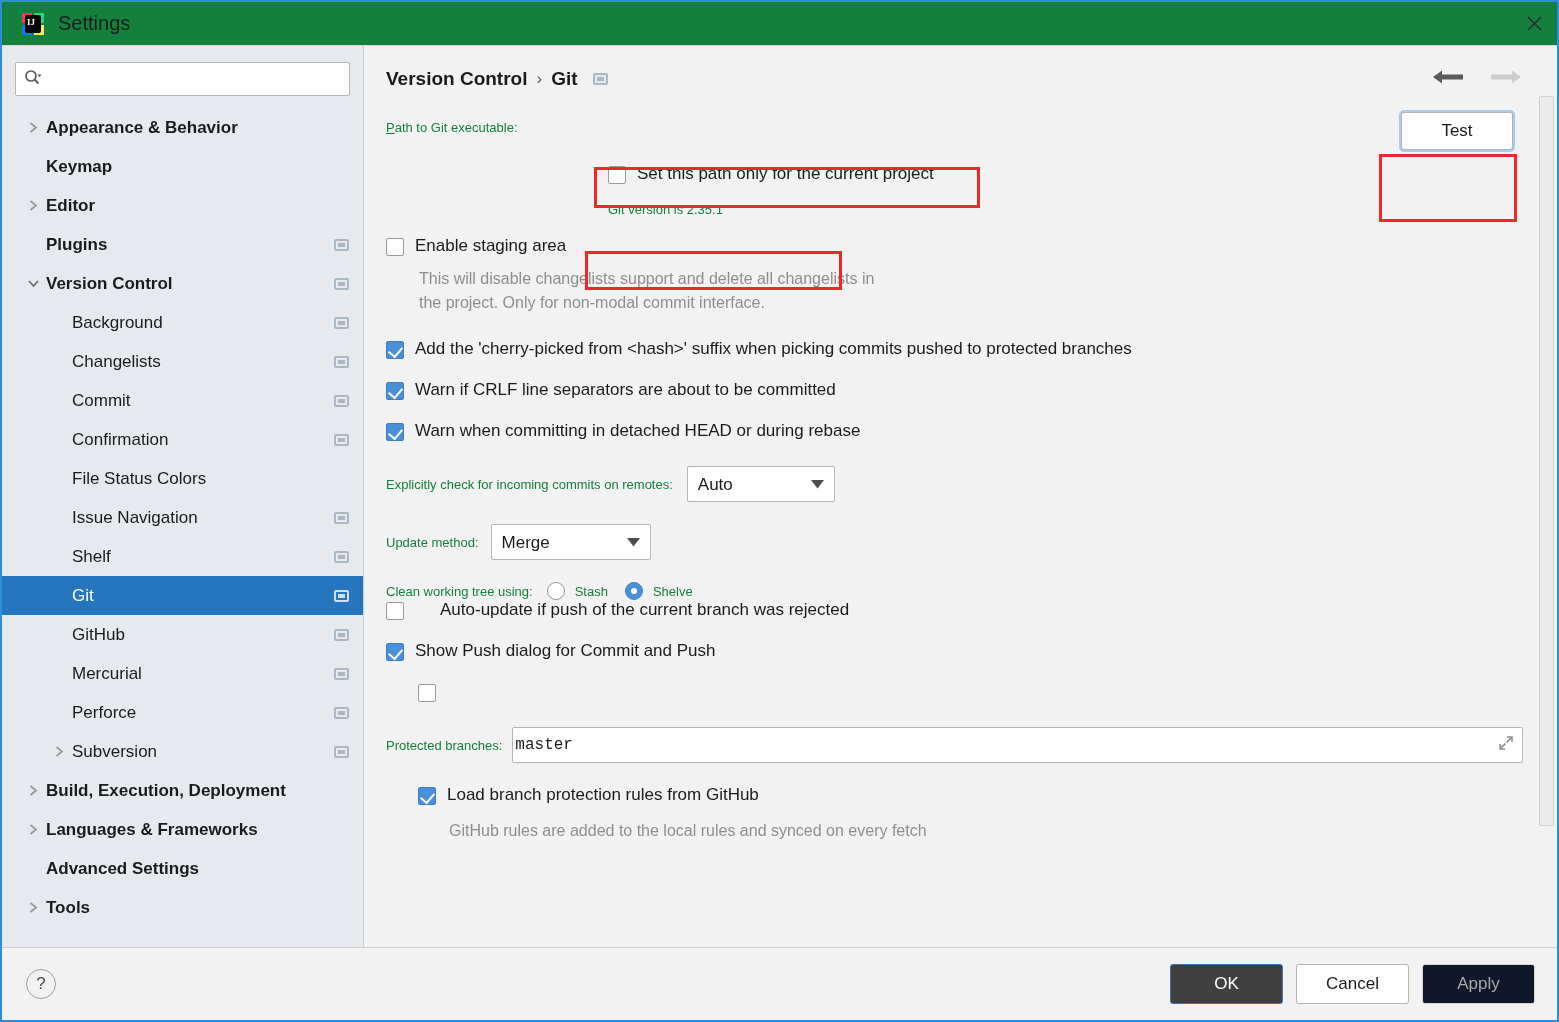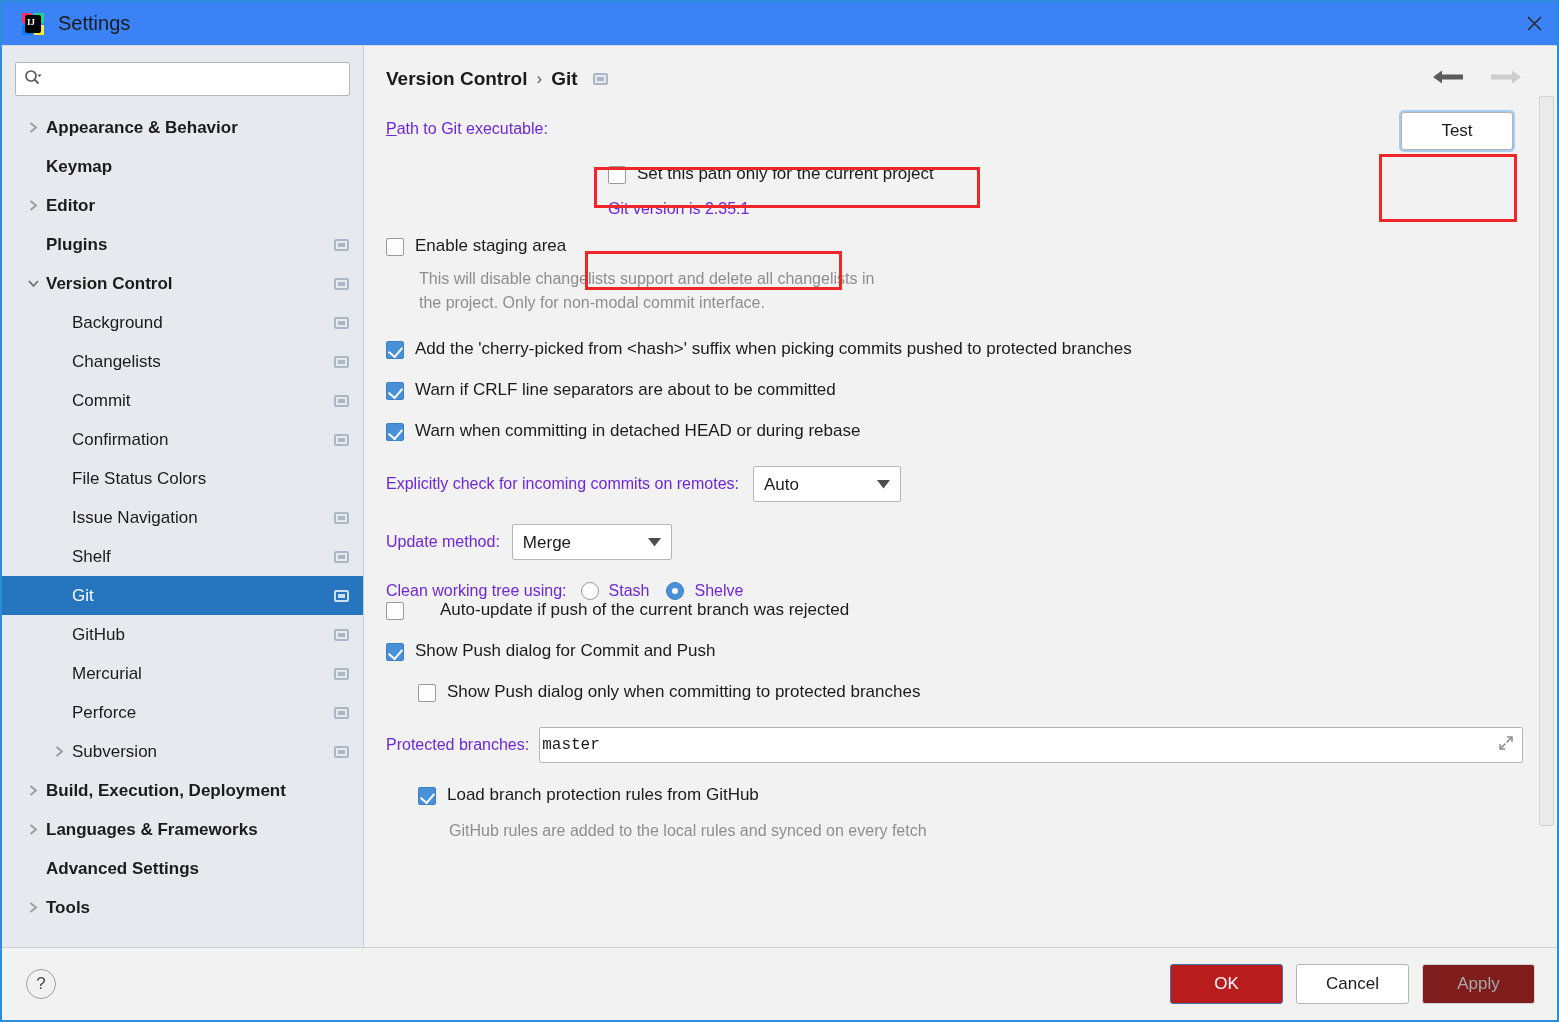--- a/index.html
+++ b/index.html
@@ -12,21 +12,21 @@
   }
   #window {
     position: absolute; inset: 0;
     border: 2px solid #2e8ddb;
     background: #f2f2f2;
     display: flex; flex-direction: column;
   }
   
   #titlebar {
     height: 44px; min-height: 44px;
-    background: #3b82f6;
+    background: #15803d;
     border-bottom: 1px solid #d9d9d9;
     display: flex; align-items: center;
     position: relative;
   }
   #app-logo {
     width: 22px; height: 22px; margin-left: 20px;
     position: relative; flex: 0 0 auto;
   }
   #app-logo .q { position: absolute; width: 10px; height: 10px; }
   #app-logo .q1 { left: 0; top: 0; background: #fe315d; }
@@ -124,21 +124,21 @@
   #breadcrumb .sep { font-size: 17px; color: #5a5a5a; }
   #nav-arrows {
     position: absolute; right: 34px; top: 22px;
     display: flex; gap: 24px; align-items: center;
   }
   #nav-arrows .nav { cursor: pointer; }
 
   #content { padding: 22px 0 0 22px; position: relative; }
 
   .row { display: flex; align-items: center; }
-  .lbl { font-size: 16px; color: #6d28d9; white-space: nowrap; }
+  .lbl { font-size: 13px; color: #15803d; white-space: nowrap; }
   .lbl .mn { text-decoration: underline; }
 
   
   #path-row { position: relative; height: 38px; }
   #path-label { position: absolute; left: 0; top: 8px; }
   #path-field {
     position: absolute; left: 222px; top: 0;
     width: 750px; height: 36px;
     background: #fff; border: 1px solid #b6b6b6; border-radius: 2px;
     display: flex; align-items: center; padding: 0 8px 0 13px;
@@ -242,23 +242,23 @@
     border: 1px solid #9e9e9e; background: #f2f2f2;
     display: flex; align-items: center; justify-content: center;
     font-size: 17px; color: #4a4a4a; cursor: pointer;
   }
   #footer .btns { margin-left: auto; display: flex; gap: 13px; }
   .dlg-btn {
     min-width: 113px; height: 40px; border-radius: 3px;
     display: flex; align-items: center; justify-content: center;
     font-size: 17px; cursor: pointer; padding: 0 12px;
   }
-  .dlg-btn.primary { background: #b91c1c; border: 1px solid #3d74b0; color: #fff; }
+  .dlg-btn.primary { background: #404040; border: 1px solid #3d74b0; color: #fff; }
   .dlg-btn.normal { background: #fff; border: 1px solid #b4b4b4; color: #1b1b1b; }
-  .dlg-btn.disabled { background: #7f1d1d; border: 1px solid #d4d4d4; color: #a8a8a8; cursor: default; }
+  .dlg-btn.disabled { background: #0f172a; border: 1px solid #d4d4d4; color: #a8a8a8; cursor: default; }
 
   .gap-a { margin-top: 18px; }
 </style>
 </head>
 <body>
 
 <div id="window">
 
   <div id="titlebar">
     <div id="app-logo">
@@ -539,21 +539,20 @@
           <span class="cb-text">Auto-update if push of the current branch was rejected</span>
         </div>
 
         
         <div class="cb-row" style="margin-top:21px;">
           <span class="cbox on"></span>
           <span class="cb-text">Show Push dialog for Commit and Push</span>
         </div>
         <div class="cb-row" style="margin-top:21px; margin-left:32px;">
           <span class="cbox"></span>
-          <span class="cb-text">Show Push dialog only when committing to protected branches</span>
         </div>
 
         
         <div class="row" style="margin-top:25px;">
           <span class="lbl">Protected branches:</span>
           <span id="pb-field">
             <input id="pb-value" type="text" value="master" style="">
             <span id="pb-expand">
               <svg width="16" height="16" viewBox="0 0 16 16">
                 <path d="M9 2 L14 2 L14 7" stroke="#8d8d8d" stroke-width="1.5" fill="none"></path>

